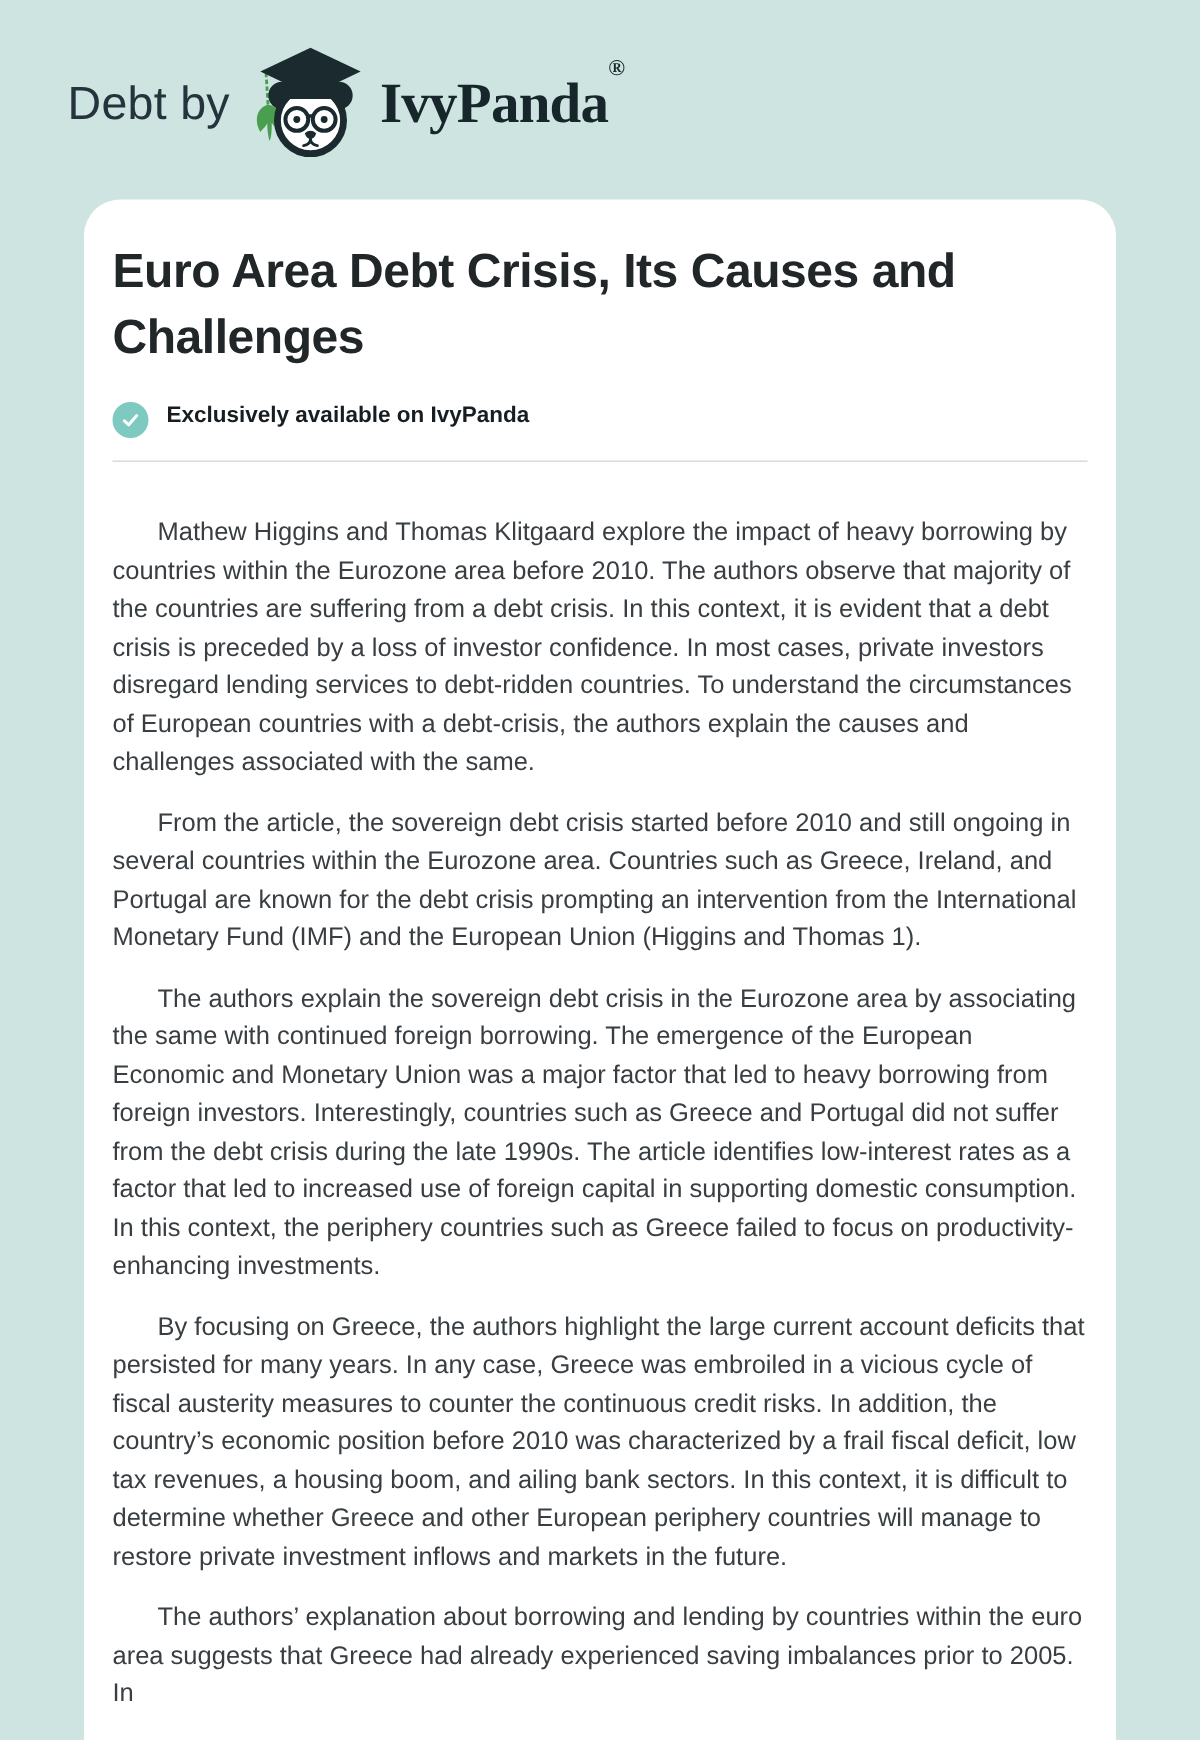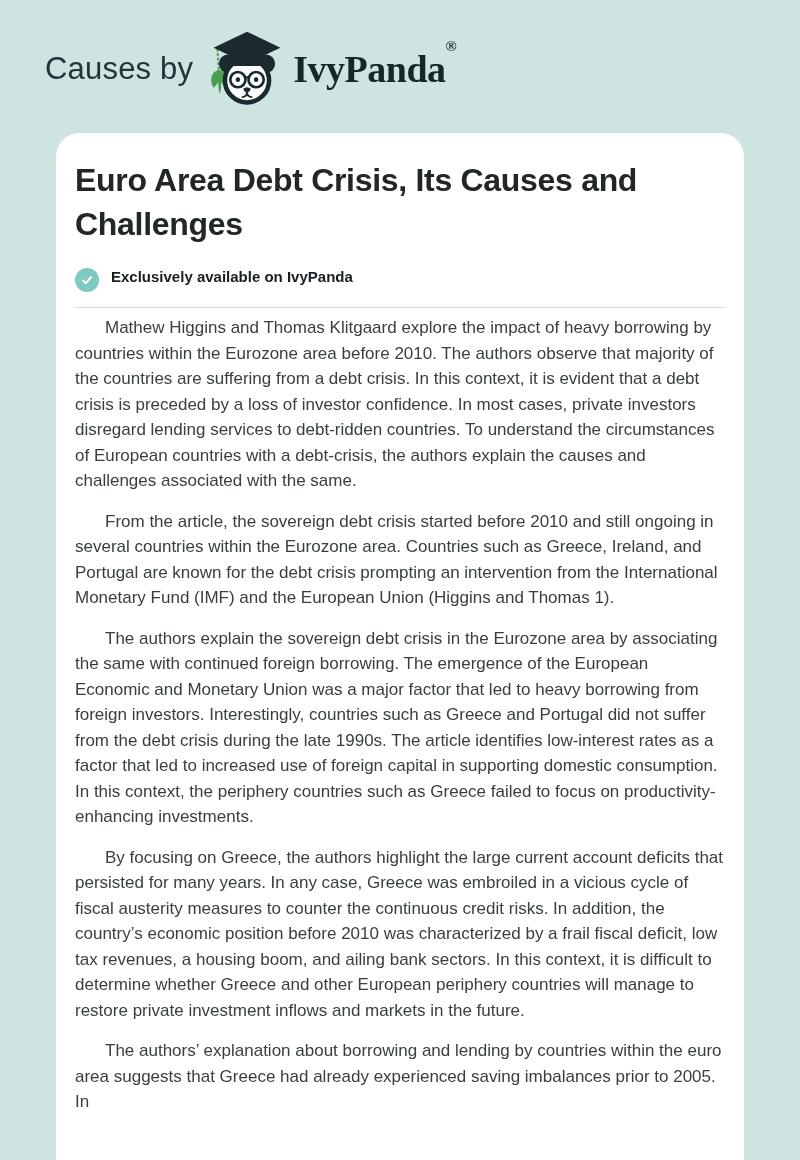--- a/index.html
+++ b/index.html
@@ -93,27 +93,27 @@
     border-top: 1px solid #d8dbdc;
     margin: 15px 0 0;
   }
   .body-text p {
     margin: 15px 0 0;
     text-indent: 30px;
     font-size: 17px;
     line-height: 25.5px;
     color: #383e41;
   }
-  .body-text p:first-child { margin-top: 7px; }
+  .body-text p:first-child { margin-top: 34px; }
 </style>
 </head>
 <body>
 
 <div class="header">
-  <span class="essay-by">Causes by</span>
+  <span class="essay-by">Debt by</span>
   <div class="brand">
     <span>
       <svg class="logo-svg" width="76" height="84" viewBox="0 0 100 110" xmlns="http://www.w3.org/2000/svg">
 
         <line x1="11" y1="28" x2="13" y2="60" stroke="#4a9e4f" stroke-width="2.5" stroke-dasharray="4 2"></line>
 
         <path d="M13 56 C 3 58 0 70 6 80 C 9 76 11 75 12 72 C 12 78 13 84 14 88 C 16 84 16 78 16 72 C 18 75 20 77 23 79 C 28 69 24 58 13 56 Z" fill="#4a9e4f"></path>
 
         <circle cx="25" cy="48" r="12" fill="#1b2a2f"></circle>
         <circle cx="75" cy="48" r="12" fill="#1b2a2f"></circle>

